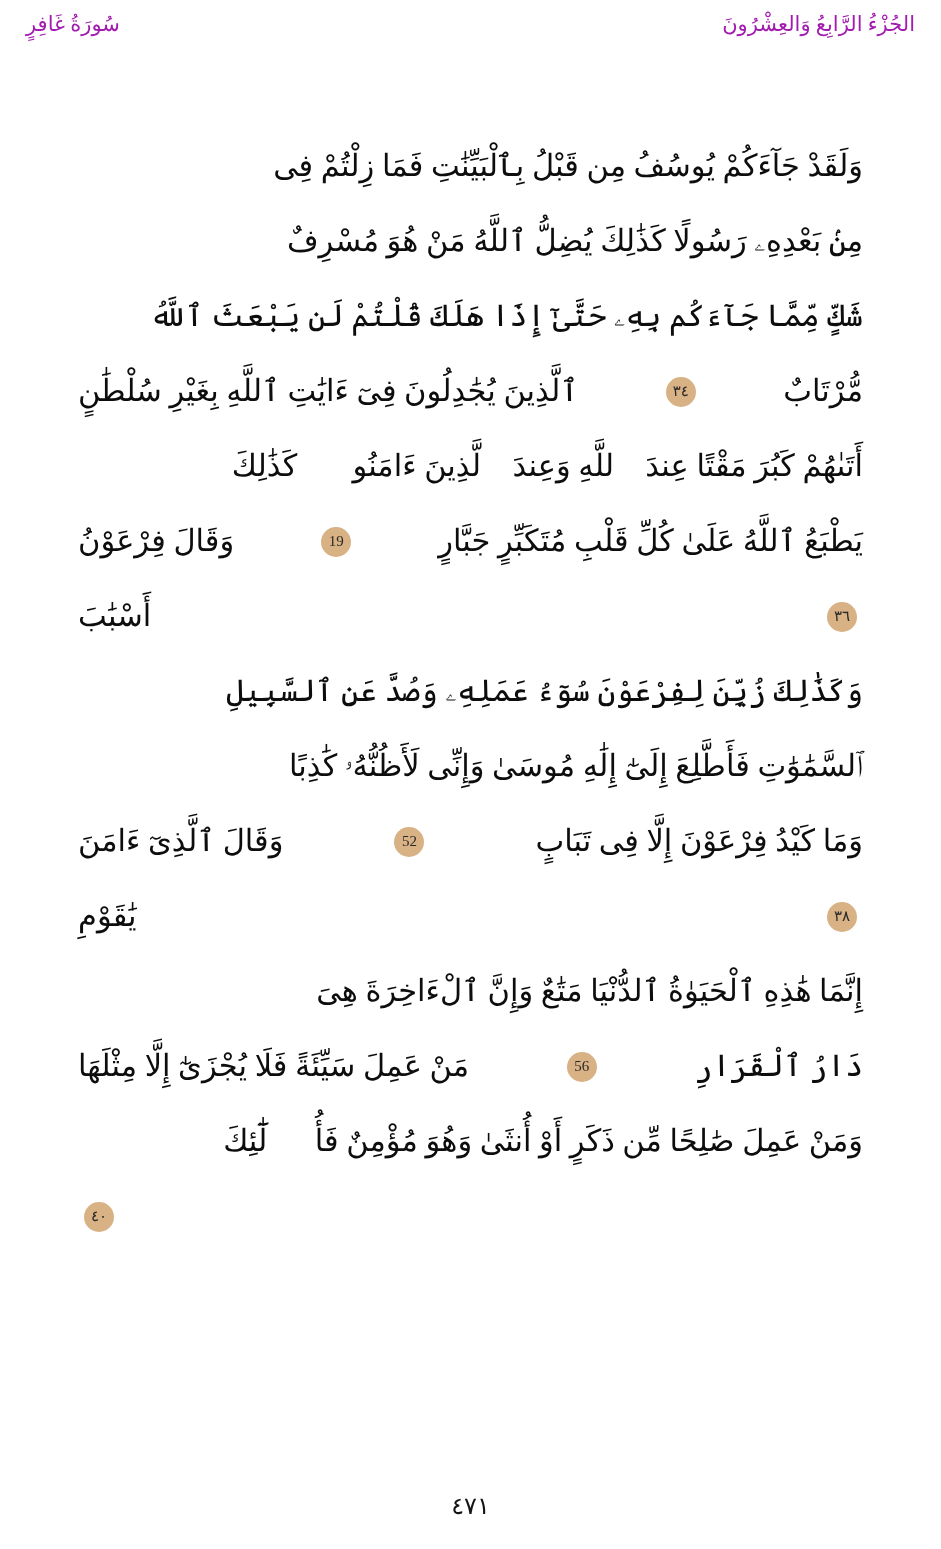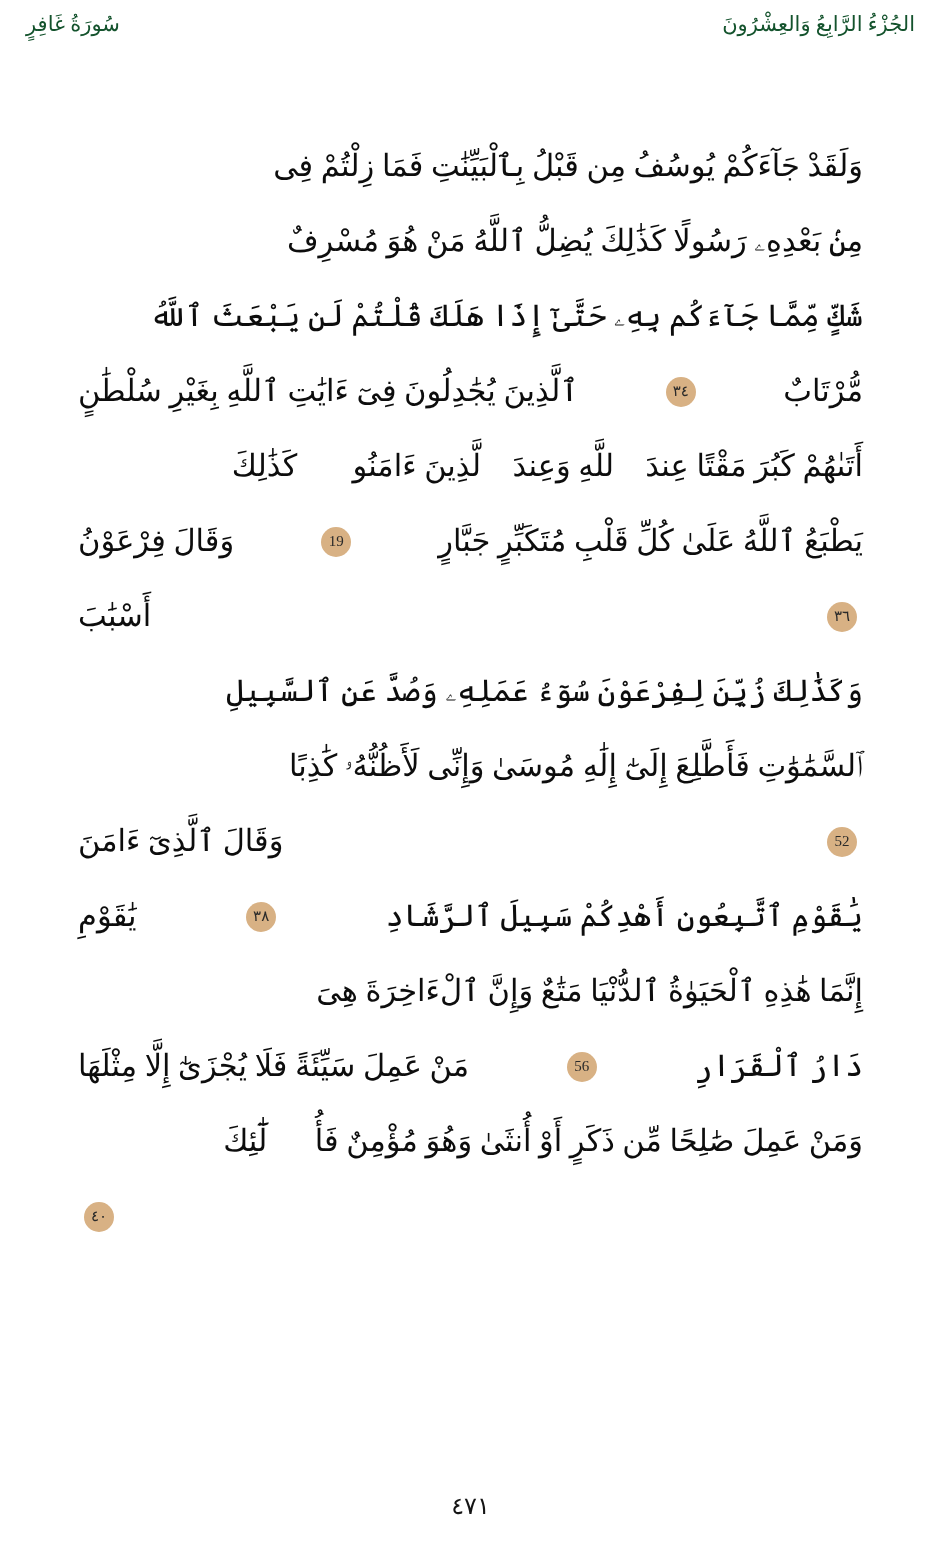--- a/index.html
+++ b/index.html
@@ -24,21 +24,21 @@
     right: 0;
     height: 38px;
     display: flex;
     flex-direction: row;
     align-items: center;
     justify-content: space-between;
     padding: 0 26px;
     box-sizing: border-box;
   }
   .header-item {
-    color: #14532d;
+    color: #a21caf;
     font-size: 21px;
     line-height: 1.2;
     white-space: nowrap;
     font-family: "Liberation Serif", "DejaVu Serif", serif;
     text-align: right;
   }
   .header-right { order: 0; }
   .header-left  { order: 1; }
 
   
@@ -398,26 +398,26 @@
 
     <div class="ayah-line">
       <span class="seg">وَكَذَٰلِكَ زُيِّنَ لِفِرْعَوْنَ سُوٓءُ عَمَلِهِۦ وَصُدَّ عَنِ ٱلسَّبِيلِ</span>
     </div>
 
     <div class="ayah-line">
       <span class="seg">ٱلسَّمَٰوَٰتِ فَأَطَّلِعَ إِلَىٰٓ إِلَٰهِ مُوسَىٰ وَإِنِّى لَأَظُنُّهُۥ كَٰذِبًا</span>
     </div>
 
     <div class="ayah-line">
+      <span class="seg">وَمَا كَيْدُ فِرْعَوْنَ إِلَّا فِى تَبَابٍ</span>
       <span class="verse-num">52</span>
       <span class="seg">وَقَالَ ٱلَّذِىٓ ءَامَنَ</span>
     </div>
 
     <div class="ayah-line">
-      <span class="seg">يَٰقَوْمِ ٱتَّبِعُونِ أَهْدِكُمْ سَبِيلَ ٱلرَّشَادِ</span>
       <span class="verse-num">٣٨</span>
       <span class="seg">يَٰقَوْمِ</span>
     </div>
 
     <div class="ayah-line">
       <span class="seg">إِنَّمَا هَٰذِهِ ٱلْحَيَوٰةُ ٱلدُّنْيَا مَتَٰعٌ وَإِنَّ ٱلْءَاخِرَةَ هِىَ</span>
     </div>
 
     <div class="ayah-line">
       <span class="seg">دَارُ ٱلْقَرَارِ</span>

